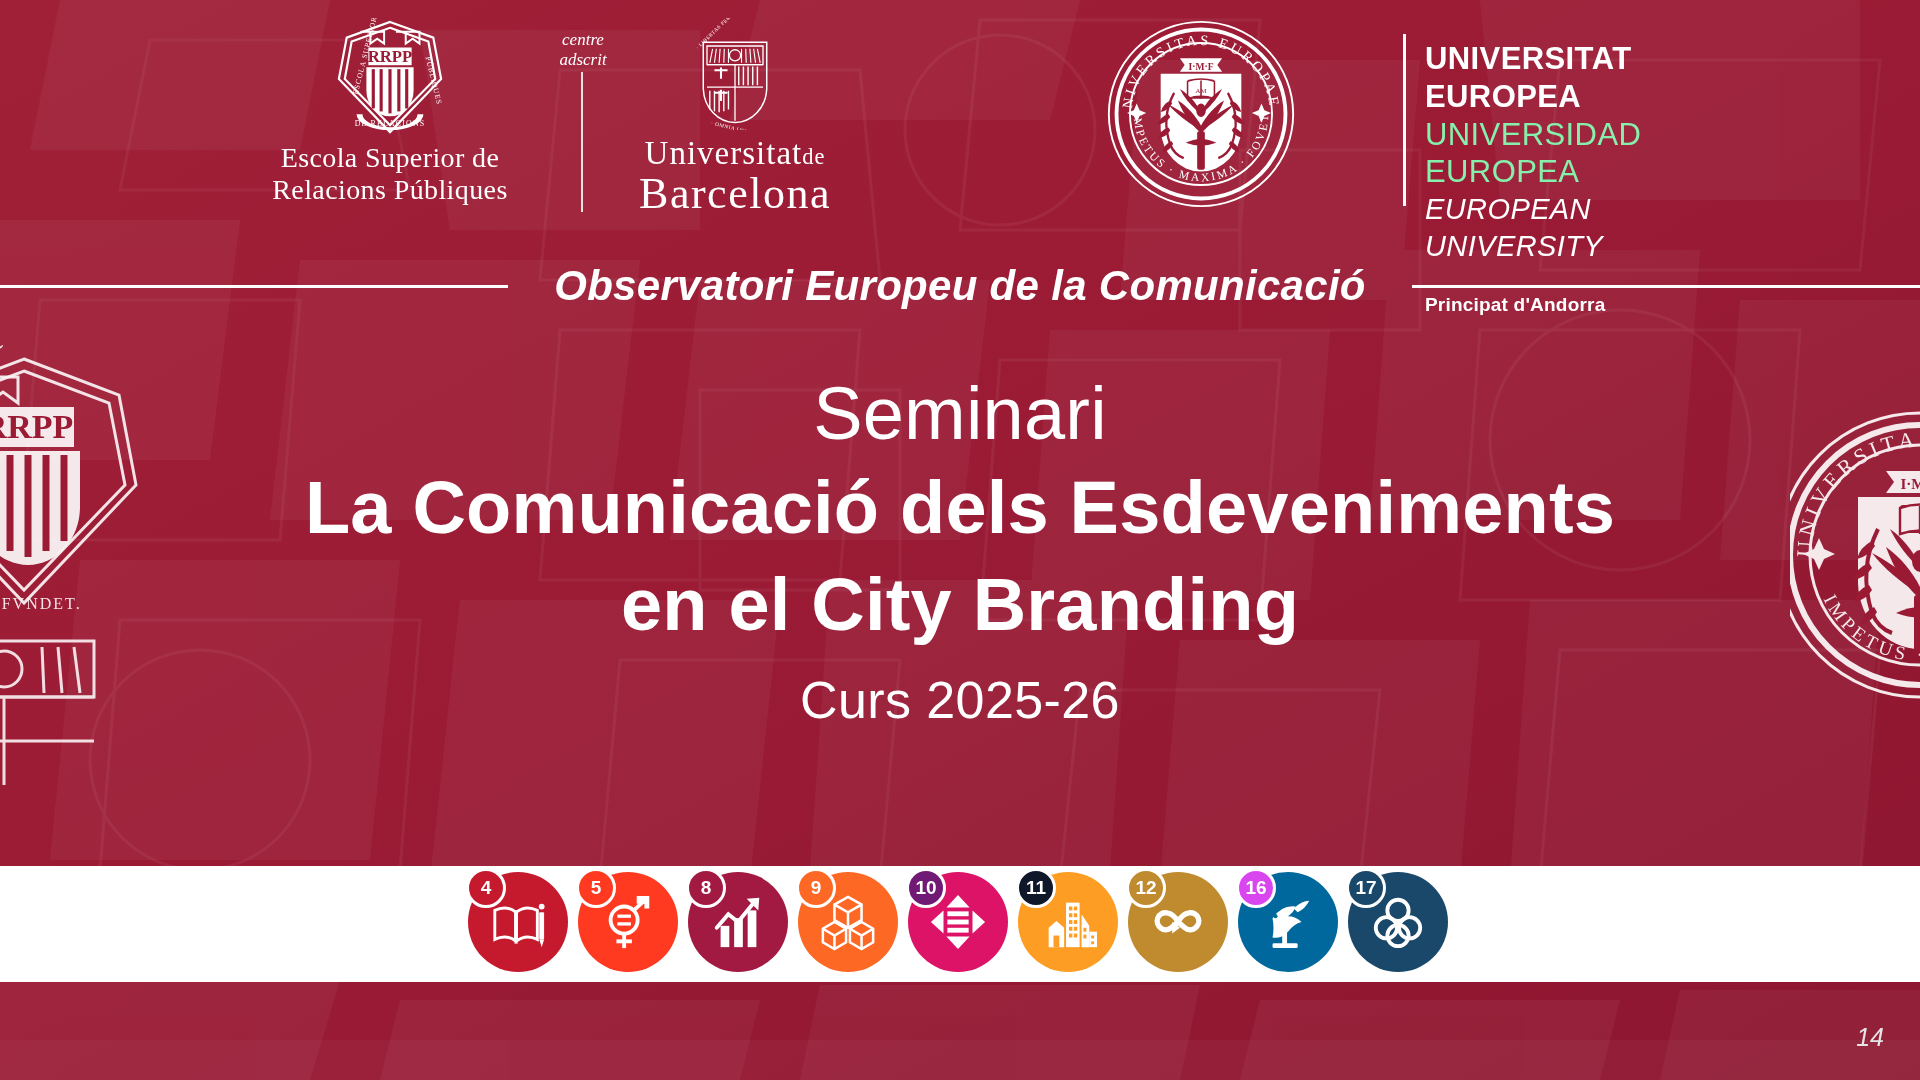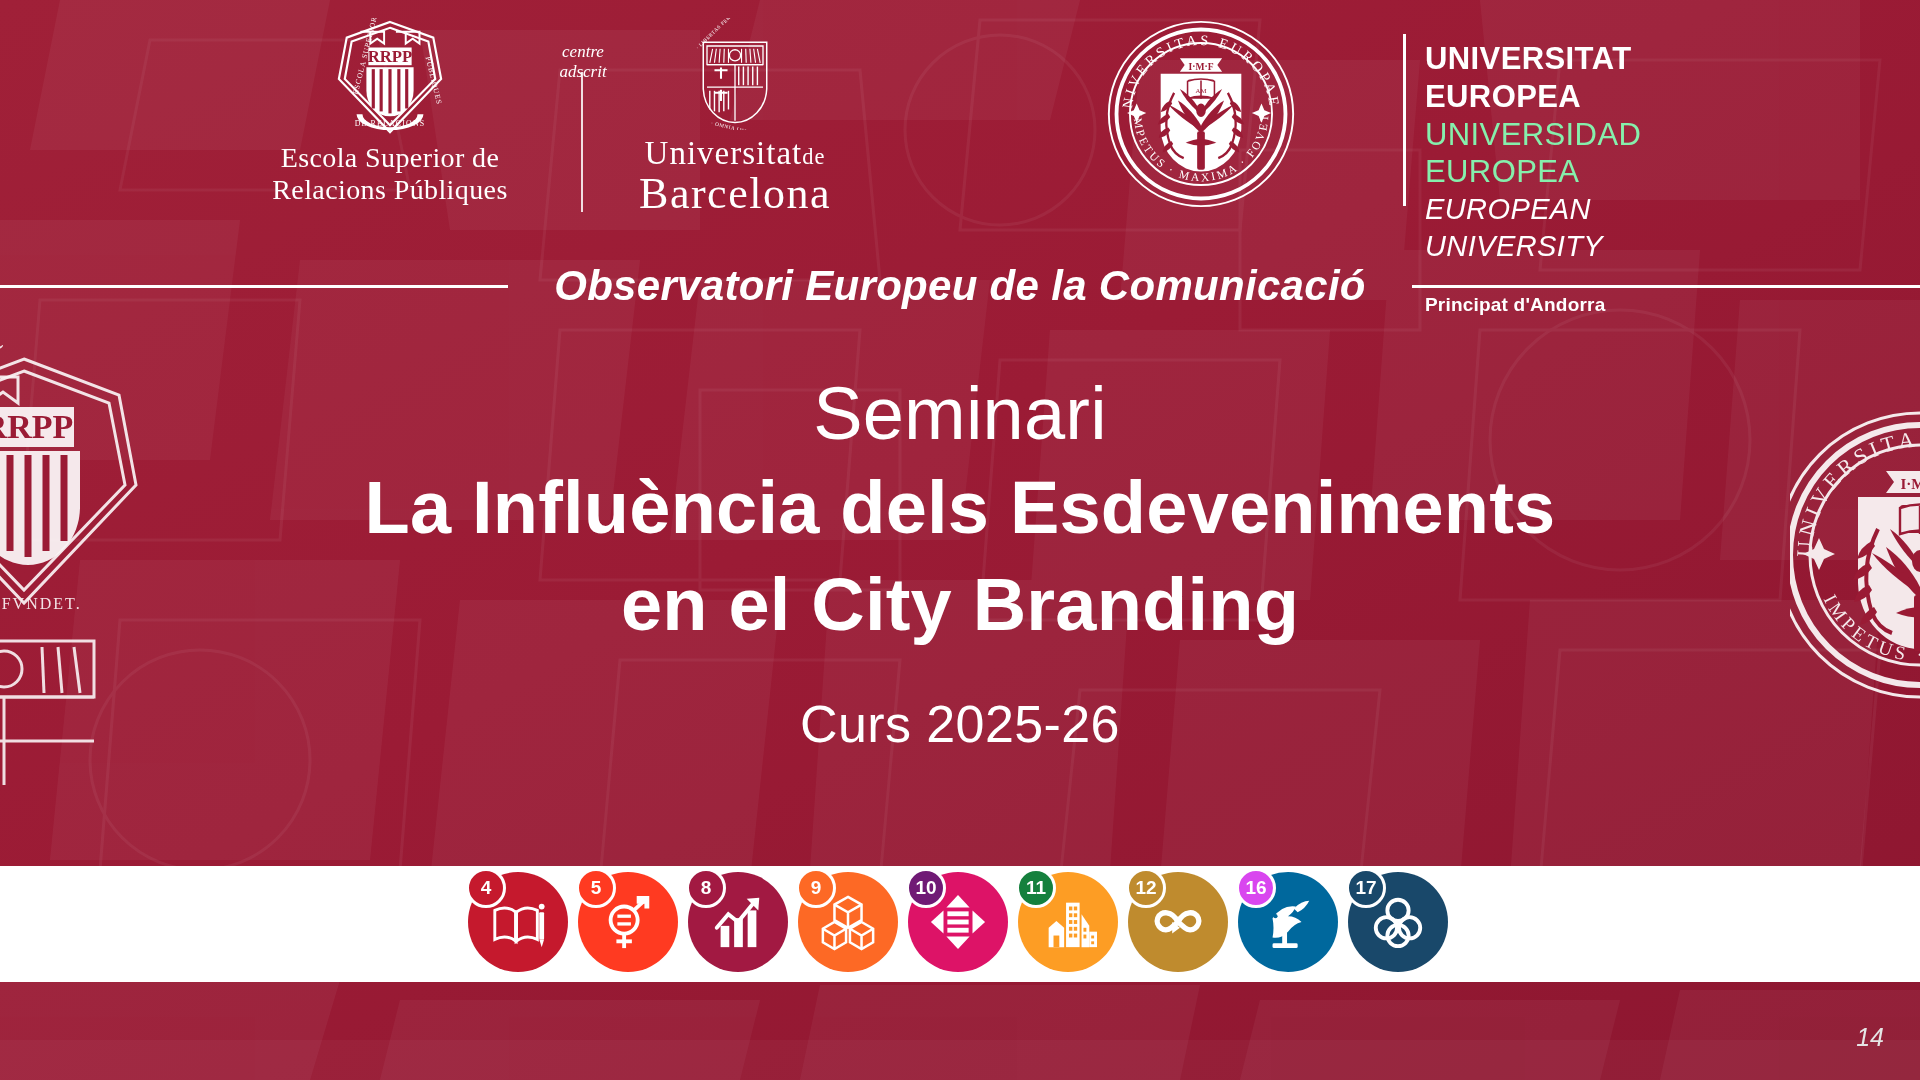--- a/index.html
+++ b/index.html
@@ -25,21 +25,21 @@
   }
   .esrp-block .seal { margin:0 auto; display:block; }
   .esrp-wordmark {
     margin-top:6px;
     font-family:"Liberation Serif", serif;
     color:#fff; font-size:28px; line-height:1.15;
     letter-spacing:.4px;
   }
 
   .centre-adscrit {
-    position:absolute; left:538px; top:42px;
+    position:absolute; left:538px; top:30px;
     width:90px; text-align:center;
     font-family:"Liberation Serif", serif;
     font-style:italic; font-size:17px; color:#fff; line-height:1.2;
   }
   .vdivider-1 {
     position:absolute; left:581px; top:72px;
     width:2px; height:140px; background:rgba(255,255,255,.85);
   }
 
   .ub-block {
@@ -93,21 +93,21 @@
   }
   .seminari {
     color:#fff; font-size:74px; font-weight:400; line-height:1.18;
     letter-spacing:.2px;
   }
   .title-main {
     color:#fff; font-size:74px; font-weight:bold; line-height:1.22;
     letter-spacing:.2px; margin-top:6px;
   }
   .curs {
-    color:#fff; font-size:52px; font-weight:400; margin-top:44px;
+    color:#fff; font-size:52px; font-weight:400; margin-top:20px;
     letter-spacing:.4px;
   }
 
   
   .sdg-strip {
     position:absolute; left:0; top:866px; width:1920px; height:116px;
     background:#fff; z-index:6;
     display:flex; align-items:center; justify-content:center;
   }
   .sdg-row { display:flex; align-items:center; gap:6px; }
@@ -445,21 +445,21 @@
         <path d="M181 158 q13 5 16 17 q-12 -2 -19 -12 z"></path>
       <path d="M181 180 q13 5 15 17 q-12 -2 -18 -12 z"></path>
         <path d="M176 202 q12 6 14 18 q-12 -3 -17 -13 z"></path>
     </g>
     <path d="M10 144 l5,-11 l5,11 l11,5 l-11,5 l-5,11 l-5,-11 l-11,-5 z" fill="#fff" transform="translate(14,0)"></path>
   </g>
 </svg>
 
 <div class="main-block">
   <div class="seminari">Seminari</div>
-  <div class="title-main">La Influència dels Esdeveniments</div>
+  <div class="title-main">La Comunicació dels Esdeveniments</div>
   <div class="title-main">en el City Branding</div>
   <div class="curs">Curs 2025-26</div>
 </div>
 
 <div class="sdg-strip">
   <div class="sdg-row">
 
     <div class="sdg-item">
       <div class="sdg-circle" style="background:#c5192d">
         <svg width="58" height="58" viewBox="0 0 60 60">
@@ -578,21 +578,21 @@
               <rect x="36" y="35" width="3.5" height="4"></rect>
             <rect x="31" y="42" width="3.5" height="4"></rect>
               <rect x="36" y="42" width="3.5" height="4"></rect>
             <rect x="46" y="36" width="3" height="4"></rect>
               <rect x="46" y="43" width="3" height="4"></rect>
             <rect x="54" y="44" width="3" height="3"></rect>
               <rect x="54" y="50" width="3" height="3"></rect>
           </g>
         </svg>
       </div>
-      <div class="sdg-badge" style="background:#15803d">
+      <div class="sdg-badge" style="background:#0f172a">
         <span>11</span>
       </div>
     </div>
 
     <div class="sdg-item">
       <div class="sdg-circle" style="background:#bf8b2e">
         <svg width="58" height="58" viewBox="0 0 60 60">
           <g fill="none" stroke="#fff" stroke-width="5.5" stroke-linecap="round">
             <path d="M30 30 C 24 18 12 18 9 26 C 6 34 16 42 23 36 C 30 30 30 30 30 30 Z"></path>
             <path d="M30 30 C 36 18 48 18 51 26 C 54 34 44 42 37 36 C 30 30 30 30 30 30 Z"></path>

